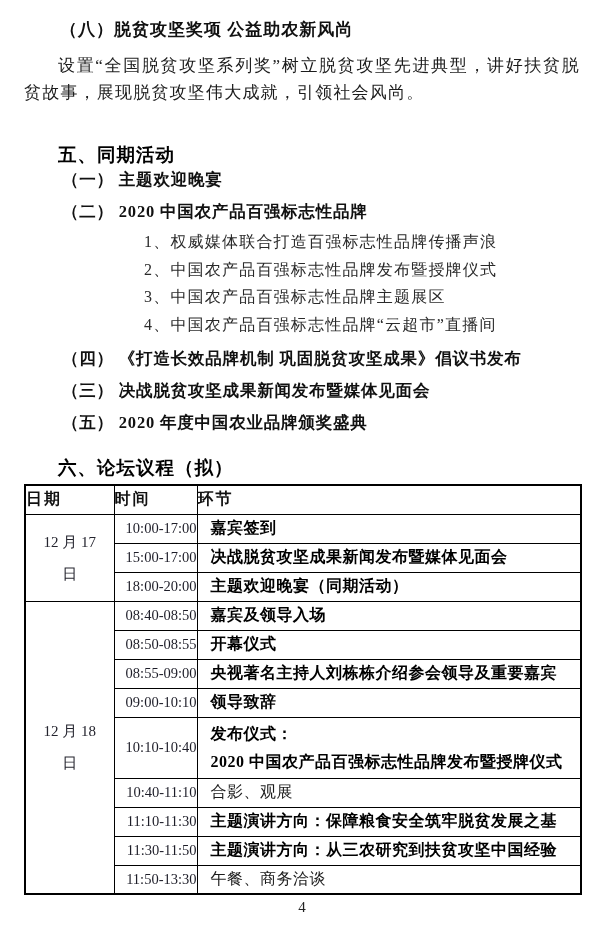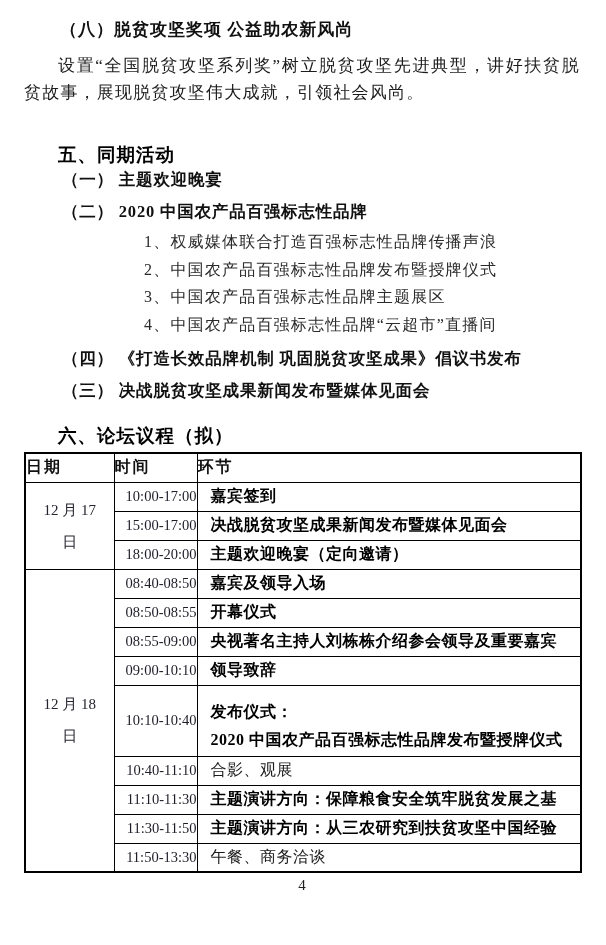--- a/index.html
+++ b/index.html
@@ -85,21 +85,21 @@
     white-space: nowrap;
   }
   td.activity-cell {
     font-size: 16px;
     padding-left: 13px;
     letter-spacing: 0.5px;
     color: #1b1b1b;
   }
   td.activity-cell.bold { font-weight: bold; color: #000; }
   td.activity-cell.tall div { line-height: 28px; }
-  td.activity-cell.tall { padding-top: 12px; padding-bottom: 2px; }
+  td.activity-cell.tall { padding-top: 2px; padding-bottom: 2px; }
   td.date-cell {
     font-size: 15px;
     text-align: center;
     color: #24242e;
     line-height: 32px;
   }
   
   .page-num {
     margin-top: 4px;
     text-align: center;
@@ -123,20 +123,21 @@
 
   <div class="subs">
     <div class="sub-item">1、权威媒体联合打造百强标志性品牌传播声浪</div>
     <div class="sub-item">2、中国农产品百强标志性品牌发布暨授牌仪式</div>
     <div class="sub-item">3、中国农产品百强标志性品牌主题展区</div>
     <div class="sub-item">4、中国农产品百强标志性品牌“云超市”直播间</div>
   </div>
 
   <div class="item gap">（四） 《打造长效品牌机制 巩固脱贫攻坚成果》倡议书发布</div>
   <div class="item gap">（三） 决战脱贫攻坚成果新闻发布暨媒体见面会</div>
+  <div class="item gap">（五） 2020 年度中国农业品牌颁奖盛典</div>
 
   <div class="sec-head h6">六、论坛议程（拟）</div>
 
   <table class="agenda">
     <colgroup>
       <col class="c-date">
         <col class="c-time">
         <col class="c-act">
     </colgroup>
     <thead>
@@ -154,21 +155,21 @@
           </td>
           <td class="time-cell">10:00-17:00</td>
           <td class="activity-cell bold">嘉宾签到</td>
         </tr>
         <tr>
           <td class="time-cell">15:00-17:00</td>
           <td class="activity-cell bold">决战脱贫攻坚成果新闻发布暨媒体见面会</td>
         </tr>
         <tr>
           <td class="time-cell">18:00-20:00</td>
-          <td class="activity-cell bold">主题欢迎晚宴（定向邀请）</td>
+          <td class="activity-cell bold">主题欢迎晚宴（同期活动）</td>
         </tr>
         <tr>
           <td class="date-cell" rowspan="9">
             <div>12 月 18</div>
             <div>日</div>
           </td>
           <td class="time-cell">08:40-08:50</td>
           <td class="activity-cell bold">嘉宾及领导入场</td>
         </tr>
         <tr>

